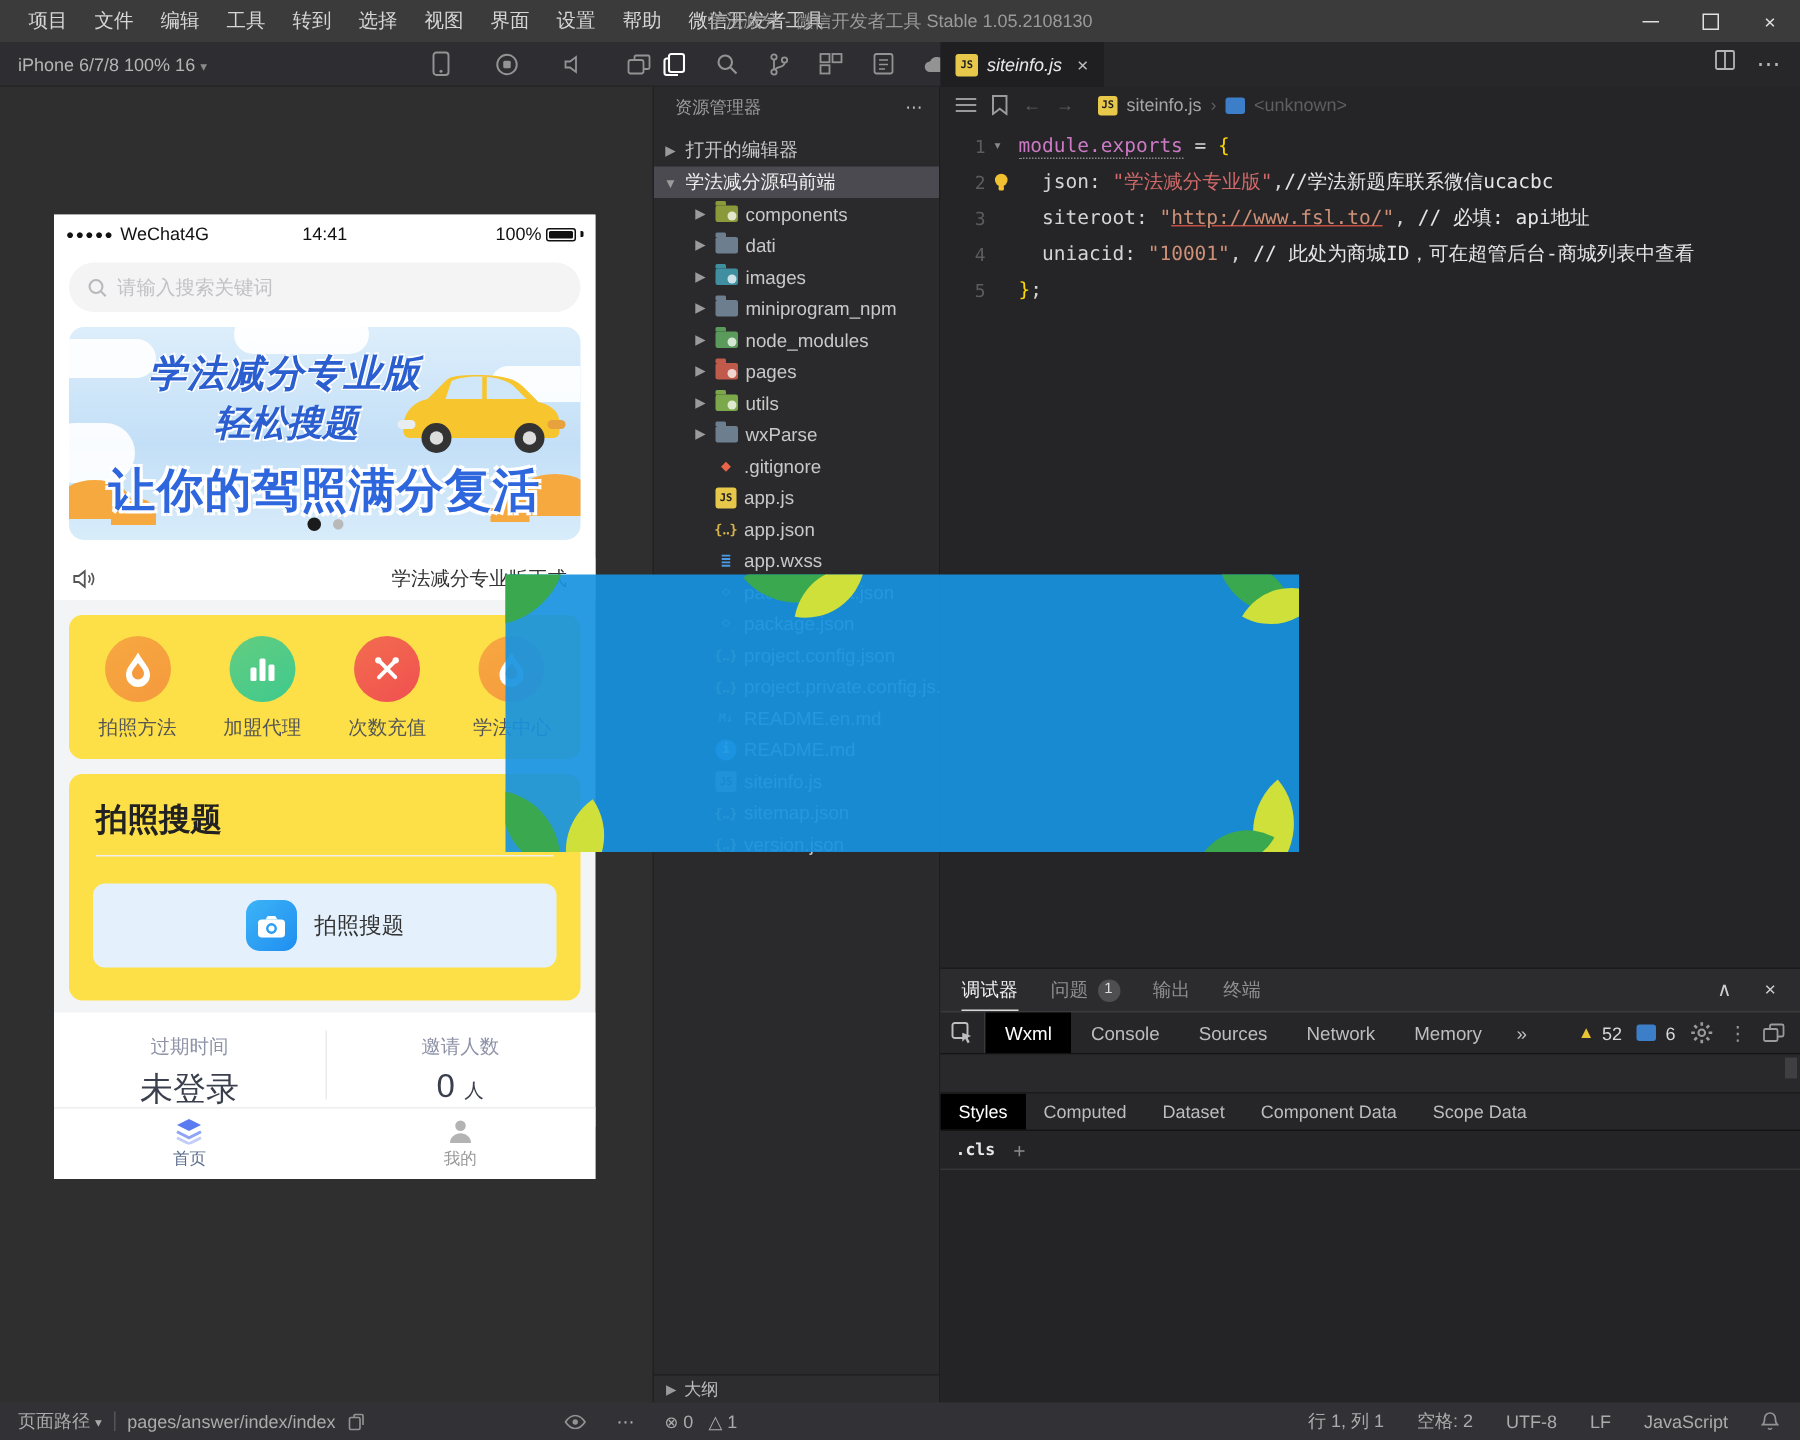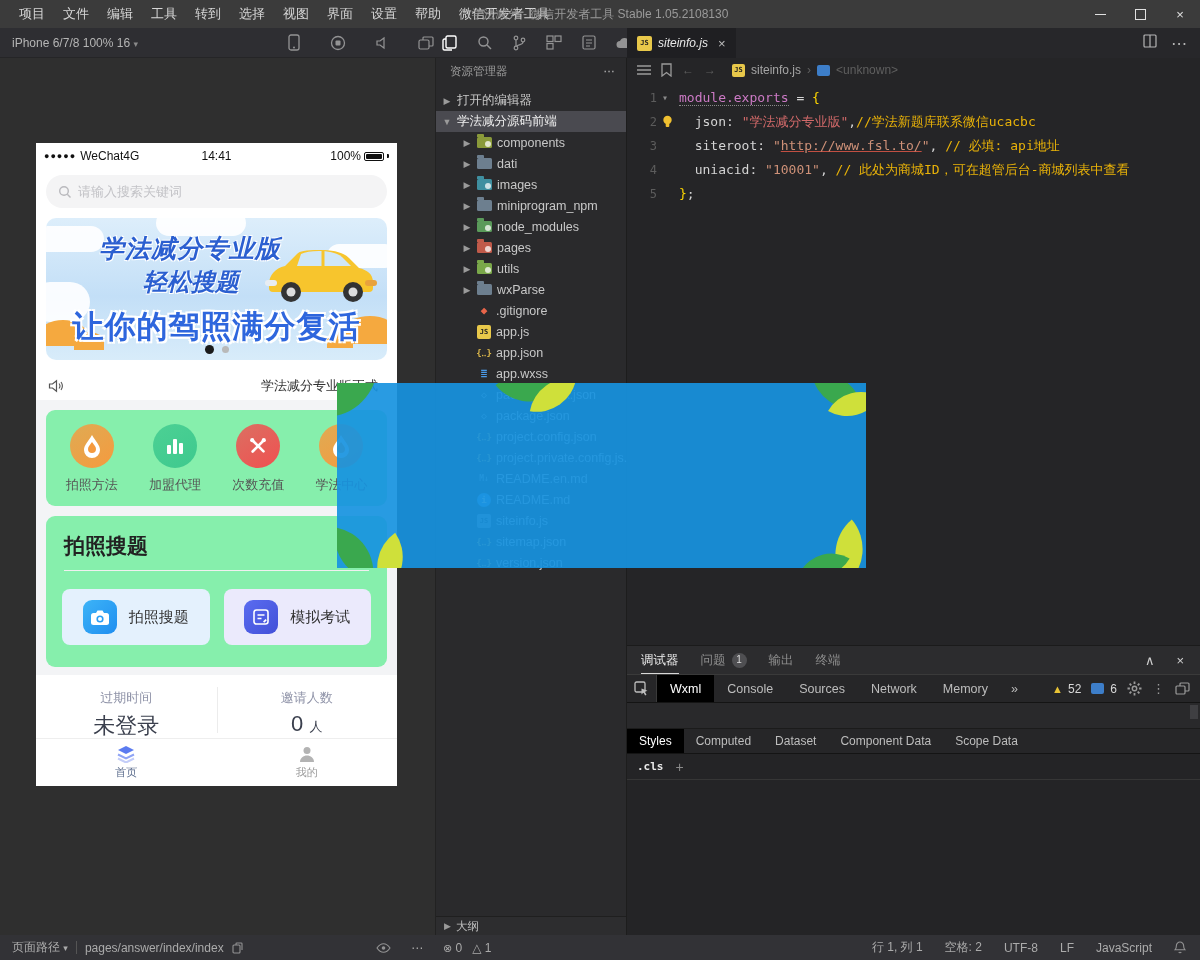--- a/index.html
+++ b/index.html
@@ -54,21 +54,21 @@
 
   
   .breadcrumb { height:24px; display:flex; align-items:center; gap:10px; padding:0 10px; color:#8f8f8f; font-size:12px; background:#252527; }
   .breadcrumb .dim { color:#5f5f5f; }
   .bc-path { display:flex; align-items:center; gap:6px; color:#a5a5a5; }
   .code { position:relative; font-family:"DejaVu Sans Mono",monospace; font-size:13px; padding-top:4px; }
   .code-line { display:flex; height:24px; line-height:24px; position:relative; }
   .code-line .gut { width:30px; text-align:right; color:#5c5c5c; flex:none; font-size:12px; }
   .code-line .fold { width:16px; color:#8a8a8a; font-size:10px; text-align:center; flex:none; }
   .code-line .src { padding-left:6px; white-space:pre; }
-  .tk-kw{color:#cc7ac5}.tk-fg{color:#d4d4d4}.tk-str{color:#d16969}.tk-url{color:#ce9178}.tk-num{color:#ce9178}.tk-com{color:#eab308}.tk-br{color:#ffd700}.tk-key{color:#d4d4d4}
+  .tk-kw{color:#cc7ac5}.tk-fg{color:#d4d4d4}.tk-str{color:#d16969}.tk-url{color:#ce9178}.tk-num{color:#ce9178}.tk-com{color:#e5e5e5}.tk-br{color:#ffd700}.tk-key{color:#d4d4d4}
   .tk-u { text-decoration:underline; text-decoration-color:#c24f42; }
   .tk-hint { border-bottom:1px dotted #8a8a8a; }
   .bulb { position:absolute; left:34px; top:5px; width:13px; height:13px; }
 
   
   .debugger { position:absolute; left:627px; top:645px; width:573px; height:290px; background:#242426; border-top:1px solid #1b1b1b; }
   .dbg-tabs { height:28px; background:#2c2c2e; display:flex; align-items:center; padding-left:14px; gap:22px; font-size:12.5px; color:#8f8f8f; }
   .dbg-tab { display:flex; align-items:center; gap:6px; height:28px; line-height:28px; }
   .dbg-tab.active { color:#f0f0f0; border-bottom:1px solid #d8d8d8; }
   .dbg-badge { width:15px; height:15px; border-radius:50%; background:#4f4f52; color:#ddd; font-size:10px; display:flex; align-items:center; justify-content:center; }
@@ -126,21 +126,21 @@
   .bush { position:absolute; background:#f5a93f; border-radius:50% 50% 0 0; }
   .bn-l1 { position:absolute; left:24px; top:14px; width:240px; text-align:center; font-size:25px; font-weight:bold; font-style:italic; color:#2b5fd0; text-shadow:1px 1px 0 #fff,-1px 1px 0 #fff,1px -1px 0 #fff; letter-spacing:1px; }
   .bn-l2 { position:absolute; left:70px; top:48px; width:150px; text-align:center; font-size:24px; font-weight:bold; font-style:italic; color:#2b5fd0; text-shadow:1px 1px 0 #fff,-1px 1px 0 #fff; }
   .bn-l3 { position:absolute; left:0; top:88px; width:100%; text-align:center; font-size:31px; font-weight:bold; color:#2e66dd; text-shadow:2px 2px 0 #fff,-2px 2px 0 #fff,2px -2px 0 #fff,-2px -2px 0 #fff; letter-spacing:1px; }
   .bn-car { position:absolute; right:8px; top:24px; }
   .bn-dots { position:absolute; left:0; bottom:6px; width:100%; display:flex; justify-content:center; gap:8px; align-items:center; }
   .bn-dots .d1 { width:9px; height:9px; border-radius:50%; background:#1b1b1b; }
   .bn-dots .d2 { width:7px; height:7px; border-radius:50%; background:#b9b9b9; }
   .notice { background:#fff; height:28px; margin-top:2px; display:flex; align-items:center; padding:0 12px; position:relative; overflow:hidden; }
   .notice .txt { position:absolute; left:225px; white-space:nowrap; font-size:13px; color:#333; }
-  .card { background:#86efac; border-radius:9px; margin:10px 10px 0; }
+  .card { background:#fde047; border-radius:9px; margin:10px 10px 0; }
   .grid { display:flex; padding:14px 4px 12px; }
   .grid-item { flex:1; display:flex; flex-direction:column; align-items:center; gap:8px; }
   .gi-circle { width:44px; height:44px; border-radius:50%; display:flex; align-items:center; justify-content:center; }
   .grid-item span { font-size:13px; color:#555; }
   .sec-title { font-size:21px; font-weight:bold; color:#222; padding:16px 18px 10px; }
   .sec-divider { height:1px; background:#f0f0f0; margin:0 18px; }
   .btn-row { display:flex; gap:14px; padding:18px 16px 22px; }
   .ph-btn { flex:1; height:56px; border-radius:8px; display:flex; align-items:center; justify-content:center; gap:12px; font-size:15px; color:#333; }
   .ph-btn .tile { width:34px; height:34px; border-radius:9px; display:flex; align-items:center; justify-content:center; }
   .btn-blue { background:#e4f1fd; }
@@ -396,30 +396,20 @@
             <span class="tile tile-blue">
               <svg width="20" height="17" viewBox="0 0 20 17">
                   <rect x="1" y="4" width="18" height="12" rx="2.5" fill="#fff"></rect>
                   <path d="M6 4l1.5-2.4h5L14 4z" fill="#fff"></path>
                   <circle cx="10" cy="10" r="3.6" fill="#2a9df4"></circle>
                   <circle cx="10" cy="10" r="2" fill="#fff"></circle>
                 </svg>
             </span>
             <span>拍照搜题</span>
           </div>
-          <div class="ph-btn btn-purple">
-            <span class="tile tile-indigo">
-              <svg width="18" height="18" viewBox="0 0 18 18">
-                  <rect x="2" y="2" width="14" height="14" rx="2.5" fill="none" stroke="#fff" stroke-width="1.6"></rect>
-                  <path d="M5.5 7h7M5.5 10.5h4" stroke="#fff" stroke-width="1.5"></path>
-                  <path d="M11 13.5l2.5-2.5 1.3 1.3-2.5 2.5z" fill="#fff"></path>
-                </svg>
-            </span>
-            <span>模拟考试</span>
-          </div>
         </div>
       </div>
 
       <div class="stats">
         <div class="stat">
           <span class="lbl">过期时间</span>
           <span class="val">未登录</span>
         </div>
         <div class="mid-sep"></div>
         <div class="stat">

